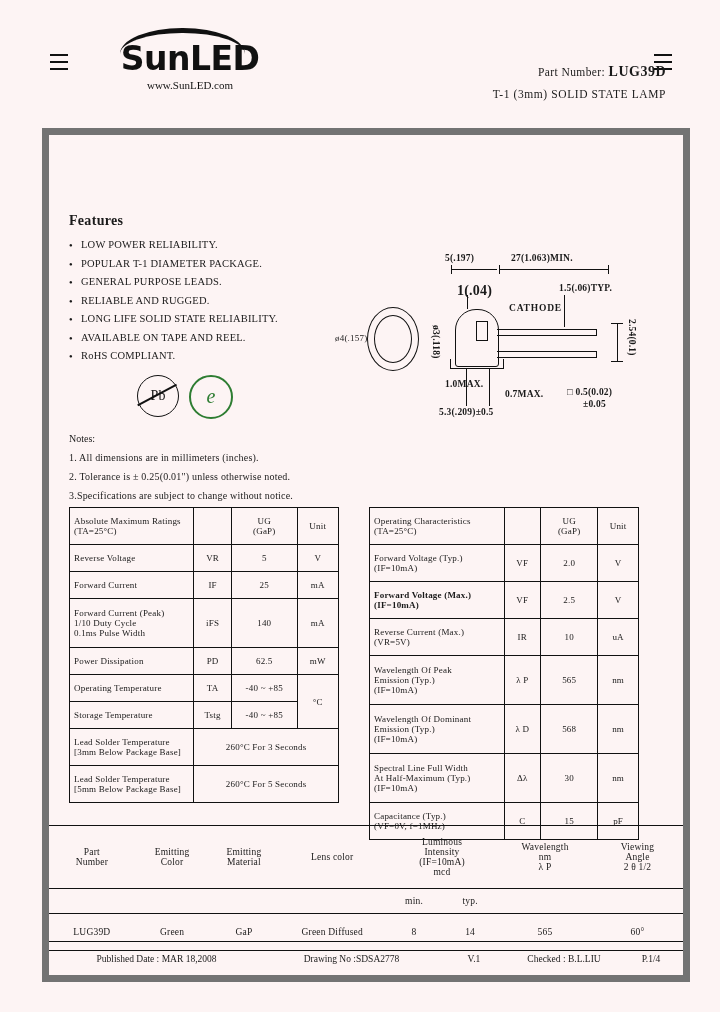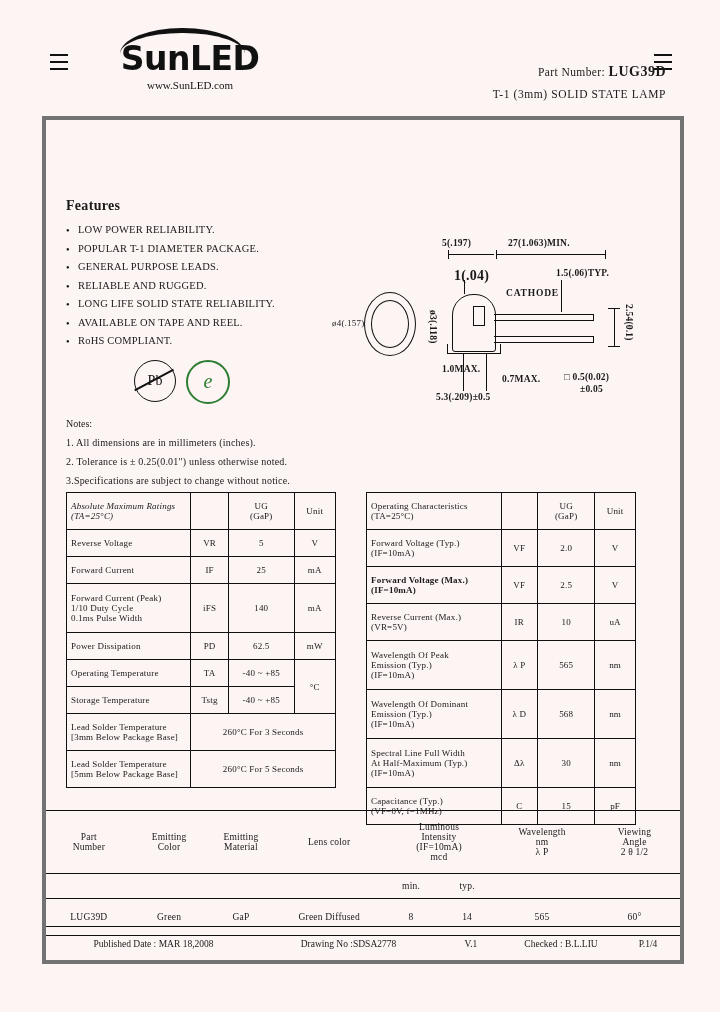--- a/index.html
+++ b/index.html
@@ -91,24 +91,24 @@
     right: 14px;
     top: 62px;
     font-size: 11.5px;
     letter-spacing: .6px;
   }
 
   
   .frame {
     position: absolute;
     left: 42px;
-    top: 116px;
+    top: 128px;
     width: 634px;
     height: 840px;
-    border: 4px solid #737373;
+    border: 7px solid #737373;
     background: transparent;
   }
 
   
   .features {
     position: absolute;
     left: 20px;
     top: 78px;
     width: 280px;
   }
@@ -438,21 +438,21 @@
       <div class="dlabel" style="left:156px; top:142px; font-size:9.5px; font-weight:bold;">0.7MAX.</div>
       <div class="dlabel" style="left:218px; top:140px; font-size:9.5px; font-weight:bold;">□ 0.5(0.02)</div>
       <div class="dlabel" style="left:234px; top:152px; font-size:9.5px; font-weight:bold;">±0.05</div>
       <div class="dlabel" style="left:90px; top:160px; font-size:9.5px; font-weight:bold;">5.3(.209)±0.5</div>
     </div>
 
     <div class="tbl-abs">
       <table>
         <tbody>
             <tr>
-          <td class="c1" style="height:30px;font-style:italic;">
+          <td class="c1" style="height:30px;">
             <div>Absolute Maximum Ratings</div>
             <div>(TA=25°C)</div>
           </td>
           <td class="c2"></td>
           <td class="c3">
             <div>UG</div>
             <div>(GaP)</div>
           </td>
           <td class="c4">Unit</td>
         </tr>

